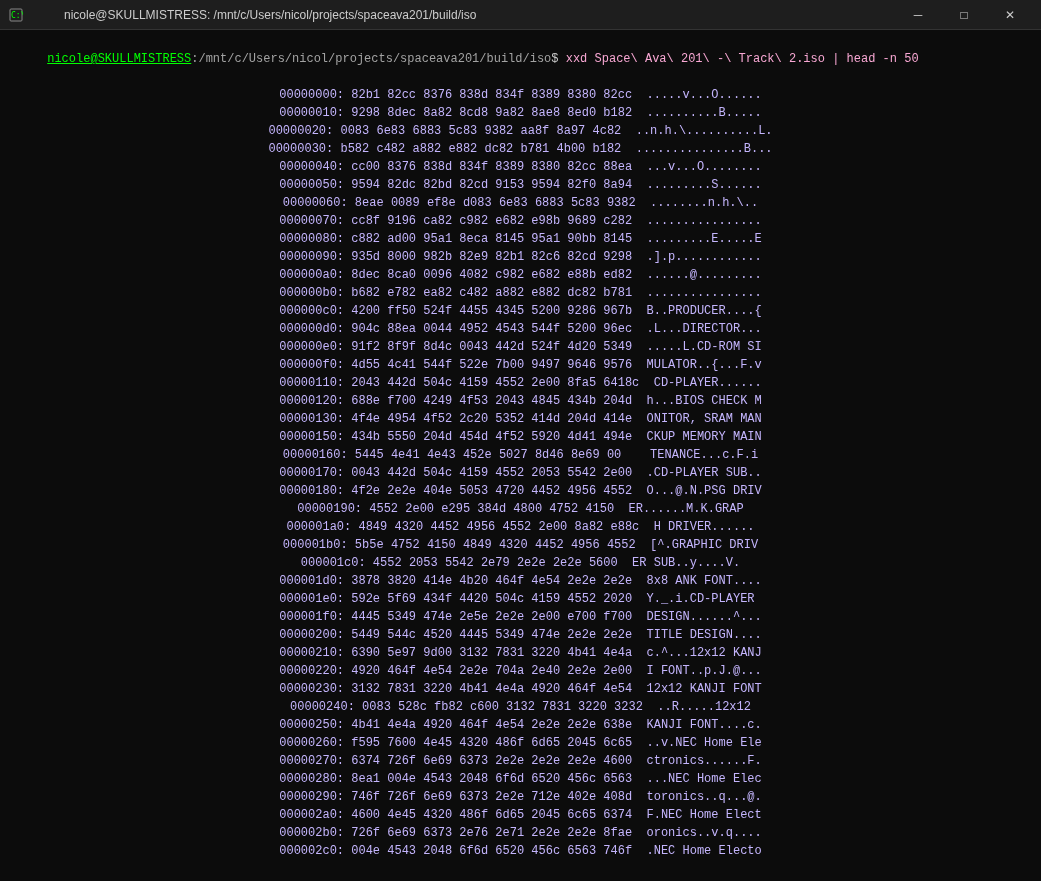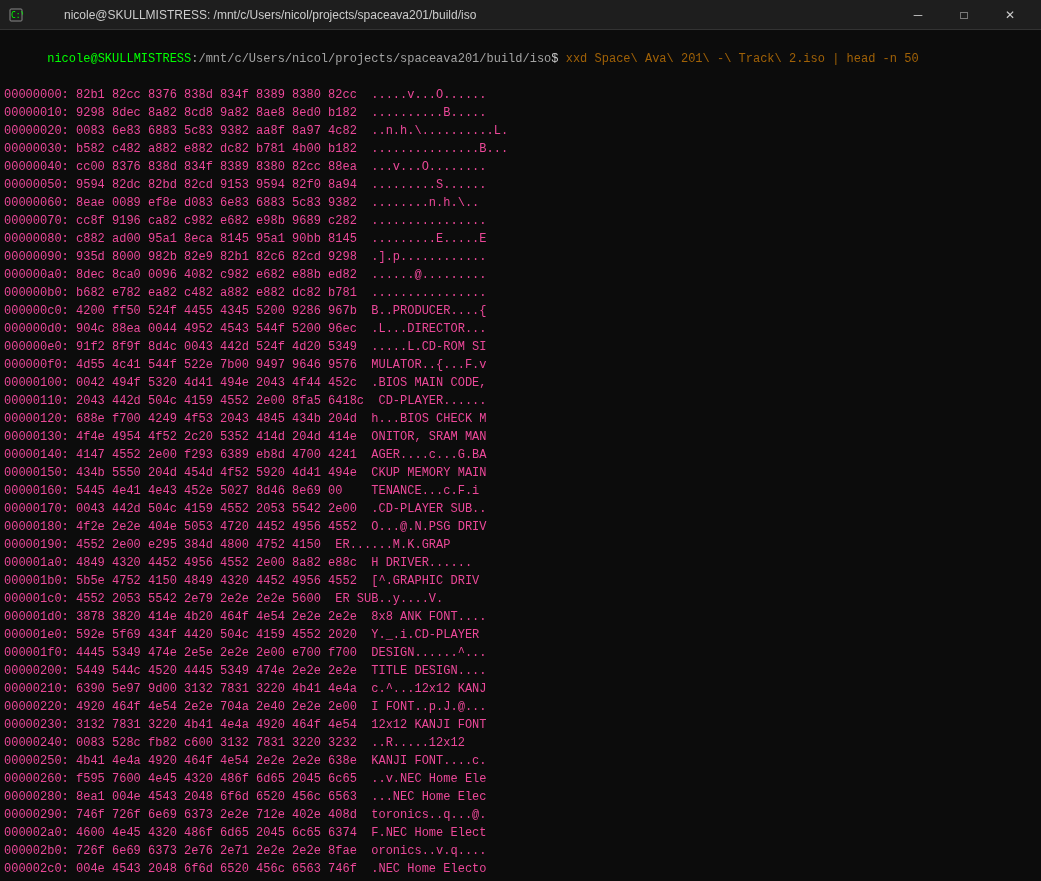--- a/index.html
+++ b/index.html
@@ -80,28 +80,29 @@
       background: #1e1e1e;
     }
     .terminal-body::-webkit-scrollbar-thumb {
       background: #555;
     }
     .cmd-line {
       color: #ccc;
       white-space: pre;
       line-height: 1.5;
     }
-    .cmd-line .prompt-user { color: #0f0; }
+    .cmd-line .prompt-user { color: #0f0; text-decoration: underline; }
     .cmd-line .prompt-path { color: #a3a3a3; }
     .cmd-line .prompt-dollar { color: #ccc; }
-    .cmd-line .cmd-text { color: #a16207; }
+    .cmd-line .cmd-text { color: #f9a8d4; }
     .hex-line {
       white-space: pre;
       line-height: 1.5;
-      color: #ec4899;
+      color: #c4b5fd;
+      text-align: center;
     }
   </style>
 </head>
 <body>
 
 <div class="window">
 
   <div class="titlebar">
     <div class="titlebar-icon">
       <svg viewBox="0 0 14 14" fill="none" xmlns="http://www.w3.org/2000/svg">
@@ -132,43 +133,42 @@
     <div class="hex-line">00000060: 8eae 0089 ef8e d083 6e83 6883 5c83 9382  ........n.h.\..</div>
     <div class="hex-line">00000070: cc8f 9196 ca82 c982 e682 e98b 9689 c282  ................</div>
     <div class="hex-line">00000080: c882 ad00 95a1 8eca 8145 95a1 90bb 8145  .........E.....E</div>
     <div class="hex-line">00000090: 935d 8000 982b 82e9 82b1 82c6 82cd 9298  .].p............</div>
     <div class="hex-line">000000a0: 8dec 8ca0 0096 4082 c982 e682 e88b ed82  ......@.........</div>
     <div class="hex-line">000000b0: b682 e782 ea82 c482 a882 e882 dc82 b781  ................</div>
     <div class="hex-line">000000c0: 4200 ff50 524f 4455 4345 5200 9286 967b  B..PRODUCER....{</div>
     <div class="hex-line">000000d0: 904c 88ea 0044 4952 4543 544f 5200 96ec  .L...DIRECTOR...</div>
     <div class="hex-line">000000e0: 91f2 8f9f 8d4c 0043 442d 524f 4d20 5349  .....L.CD-ROM SI</div>
     <div class="hex-line">000000f0: 4d55 4c41 544f 522e 7b00 9497 9646 9576  MULATOR..{...F.v</div>
-    <div class="hex-line">00000100: 0042 494f 5320 4d41 494e 2043 4f44 452c  .BIOS MAIN CODE,</div>
     <div class="hex-line">00000110: 2043 442d 504c 4159 4552 2e00 8fa5 6418c  CD-PLAYER......</div>
     <div class="hex-line">00000120: 688e f700 4249 4f53 2043 4845 434b 204d  h...BIOS CHECK M</div>
     <div class="hex-line">00000130: 4f4e 4954 4f52 2c20 5352 414d 204d 414e  ONITOR, SRAM MAN</div>
-    <div class="hex-line">00000140: 4147 4552 2e00 f293 6389 eb8d 4700 4241  AGER....c...G.BA</div>
     <div class="hex-line">00000150: 434b 5550 204d 454d 4f52 5920 4d41 494e  CKUP MEMORY MAIN</div>
     <div class="hex-line">00000160: 5445 4e41 4e43 452e 5027 8d46 8e69 00    TENANCE...c.F.i</div>
     <div class="hex-line">00000170: 0043 442d 504c 4159 4552 2053 5542 2e00  .CD-PLAYER SUB..</div>
     <div class="hex-line">00000180: 4f2e 2e2e 404e 5053 4720 4452 4956 4552  O...@.N.PSG DRIV</div>
     <div class="hex-line">00000190: 4552 2e00 e295 384d 4800 4752 4150  ER......M.K.GRAP</div>
     <div class="hex-line">000001a0: 4849 4320 4452 4956 4552 2e00 8a82 e88c  H DRIVER......</div>
     <div class="hex-line">000001b0: 5b5e 4752 4150 4849 4320 4452 4956 4552  [^.GRAPHIC DRIV</div>
     <div class="hex-line">000001c0: 4552 2053 5542 2e79 2e2e 2e2e 5600  ER SUB..y....V.</div>
     <div class="hex-line">000001d0: 3878 3820 414e 4b20 464f 4e54 2e2e 2e2e  8x8 ANK FONT....</div>
     <div class="hex-line">000001e0: 592e 5f69 434f 4420 504c 4159 4552 2020  Y._.i.CD-PLAYER </div>
     <div class="hex-line">000001f0: 4445 5349 474e 2e5e 2e2e 2e00 e700 f700  DESIGN......^...</div>
     <div class="hex-line">00000200: 5449 544c 4520 4445 5349 474e 2e2e 2e2e  TITLE DESIGN....</div>
     <div class="hex-line">00000210: 6390 5e97 9d00 3132 7831 3220 4b41 4e4a  c.^...12x12 KANJ</div>
     <div class="hex-line">00000220: 4920 464f 4e54 2e2e 704a 2e40 2e2e 2e00  I FONT..p.J.@...</div>
     <div class="hex-line">00000230: 3132 7831 3220 4b41 4e4a 4920 464f 4e54  12x12 KANJI FONT</div>
     <div class="hex-line">00000240: 0083 528c fb82 c600 3132 7831 3220 3232  ..R.....12x12</div>
     <div class="hex-line">00000250: 4b41 4e4a 4920 464f 4e54 2e2e 2e2e 638e  KANJI FONT....c.</div>
     <div class="hex-line">00000260: f595 7600 4e45 4320 486f 6d65 2045 6c65  ..v.NEC Home Ele</div>
+    <div class="hex-line">00000270: 6374 726f 6e69 6373 2e2e 2e2e 2e2e 4600  ctronics......F.</div>
     <div class="hex-line">00000280: 8ea1 004e 4543 2048 6f6d 6520 456c 6563  ...NEC Home Elec</div>
     <div class="hex-line">00000290: 746f 726f 6e69 6373 2e2e 712e 402e 408d  toronics..q...@.</div>
     <div class="hex-line">000002a0: 4600 4e45 4320 486f 6d65 2045 6c65 6374  F.NEC Home Elect</div>
     <div class="hex-line">000002b0: 726f 6e69 6373 2e76 2e71 2e2e 2e2e 8fae  oronics..v.q....</div>
     <div class="hex-line">000002c0: 004e 4543 2048 6f6d 6520 456c 6563 746f  .NEC Home Electo</div>
 
   </div>
 </div>
 
 </body></html>

